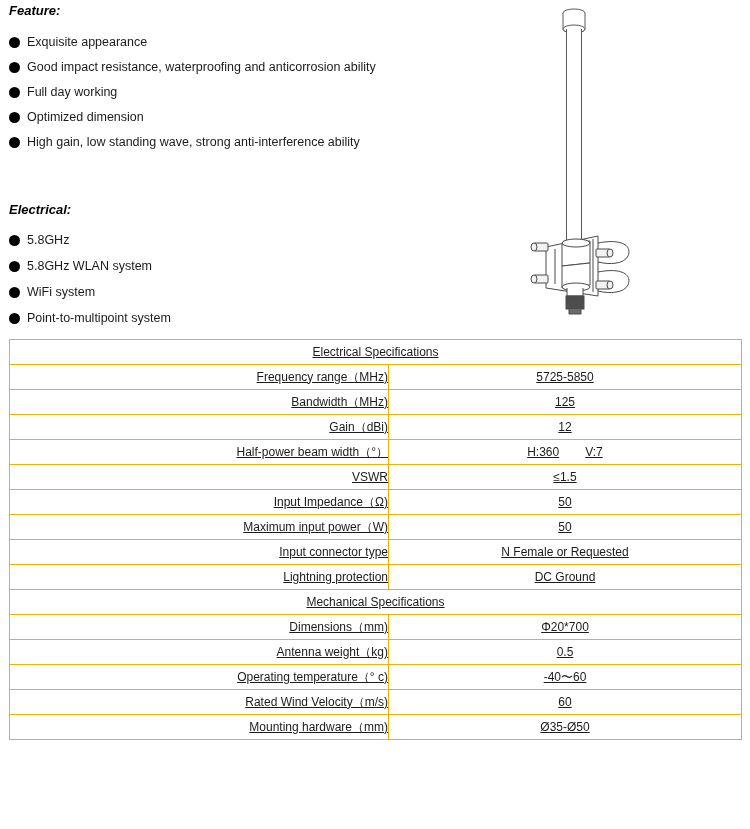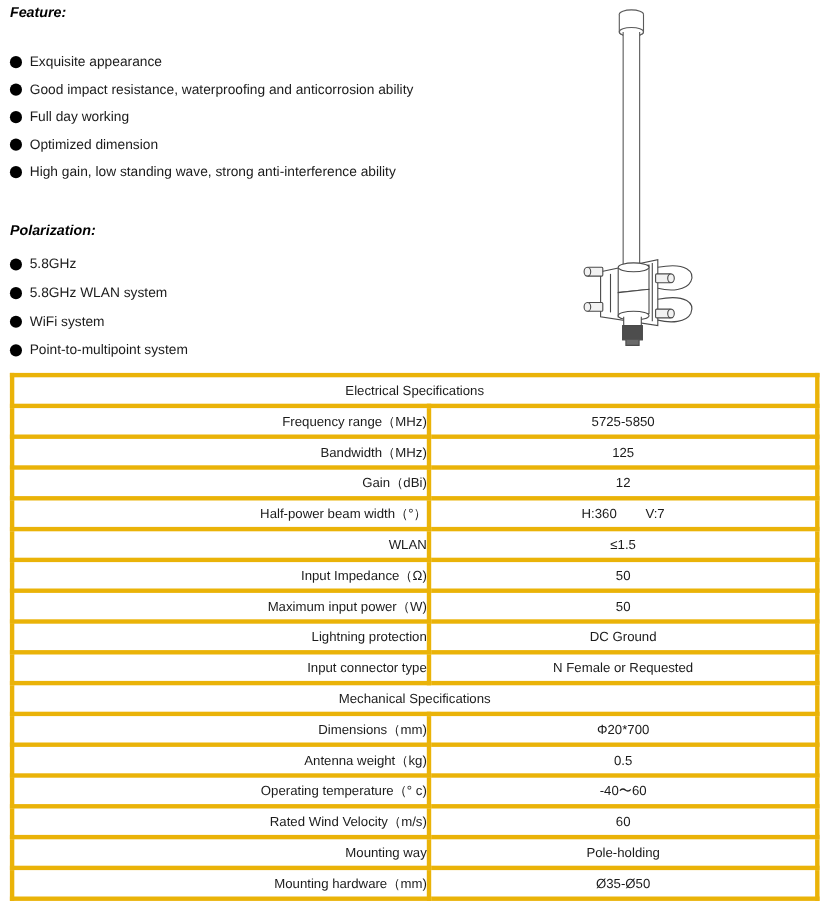--- a/index.html
+++ b/index.html
@@ -36,21 +36,21 @@
   #feature-heading { left: 9px; top: 3px; }
   #application-heading { left: 9px; top: 202px; }
 
   .bullet-list {
     position: absolute;
     left: 9px;
     margin: 0;
     padding: 0;
     list-style: none;
   }
-  #feature-list { top: 44px; }
+  #feature-list { top: 30px; }
   #application-list { top: 227px; }
 
   .bullet-item {
     display: flex;
     align-items: center;
     height: 25px;
     white-space: nowrap;
   }
   #application-list .bullet-item { height: 26px; }
 
@@ -81,26 +81,27 @@
   
   .spec-table {
     position: absolute;
     left: 9px;
     top: 339px;
     width: 732px;
     border-collapse: collapse;
     table-layout: fixed;
   }
   .spec-table td {
-    border: 4px solid #eab308;
+    border: 1px solid #eab308;
     height: 24px;
     padding: 0 0 0 0;
     font-size: 12px;
     color: #1b1b1b;
     vertical-align: middle;
+    text-decoration: underline;
   }
   .spec-table col.c-label { width: 379px; }
   .spec-table col.c-value { width: 353px; }
 
   td.group-header {
     text-align: center;
     font-size: 12px;
     color: #1b1b1b;
   }
   td.cell-label {
@@ -136,21 +137,21 @@
       <li class="bullet-item">
         <span class="bullet-dot"></span>
         <span class="bullet-text">Optimized dimension</span>
       </li>
       <li class="bullet-item">
         <span class="bullet-dot"></span>
         <span class="bullet-text">High gain, low standing wave, strong anti-interference ability</span>
       </li>
     </ul>
 
-  <div class="section-heading" id="application-heading">Polarization:</div>
+  <div class="section-heading" id="application-heading">Electrical:</div>
 
   <ul class="bullet-list" id="application-list">
       <li class="bullet-item">
         <span class="bullet-dot"></span>
         <span class="bullet-text">5.8GHz</span>
       </li>
       <li class="bullet-item">
         <span class="bullet-dot"></span>
         <span class="bullet-text">5.8GHz WLAN system</span>
       </li>
@@ -231,60 +232,56 @@
       </tr>
       <tr>
         <td class="cell-label">Gain（dBi)</td>
         <td class="cell-value">12</td>
       </tr>
       <tr>
         <td class="cell-label">Half-power beam width（°）</td>
         <td class="cell-value"><span>H:360</span><span class="hp-gap"></span><span>V:7</span></td>
       </tr>
       <tr>
-        <td class="cell-label">WLAN</td>
+        <td class="cell-label">VSWR</td>
         <td class="cell-value">≤1.5</td>
       </tr>
       <tr>
         <td class="cell-label">Input Impedance（Ω)</td>
         <td class="cell-value">50</td>
       </tr>
       <tr>
         <td class="cell-label">Maximum input power（W)</td>
         <td class="cell-value">50</td>
       </tr>
       <tr>
+        <td class="cell-label">Input connector type</td>
+        <td class="cell-value">N Female or Requested</td>
+      </tr>
+      <tr>
         <td class="cell-label">Lightning protection</td>
         <td class="cell-value">DC Ground</td>
       </tr>
       <tr>
-        <td class="cell-label">Input connector type</td>
-        <td class="cell-value">N Female or Requested</td>
-      </tr>
-      <tr>
         <td colspan="2" class="group-header">Mechanical Specifications</td>
       </tr>
       <tr>
         <td class="cell-label">Dimensions（mm)</td>
         <td class="cell-value">Φ20*700</td>
       </tr>
       <tr>
         <td class="cell-label">Antenna weight（kg)</td>
         <td class="cell-value">0.5</td>
       </tr>
       <tr>
         <td class="cell-label">Operating temperature（° c)</td>
         <td class="cell-value">-40〜60</td>
       </tr>
       <tr>
         <td class="cell-label">Rated Wind Velocity（m/s)</td>
         <td class="cell-value">60</td>
       </tr>
       <tr>
-        <td class="cell-label">Mounting way</td>
-        <td class="cell-value">Pole-holding</td>
-      </tr>
-      <tr>
         <td class="cell-label">Mounting hardware（mm)</td>
         <td class="cell-value">Ø35-Ø50</td>
       </tr>
     </tbody>
 </table>
 
 </body></html>

